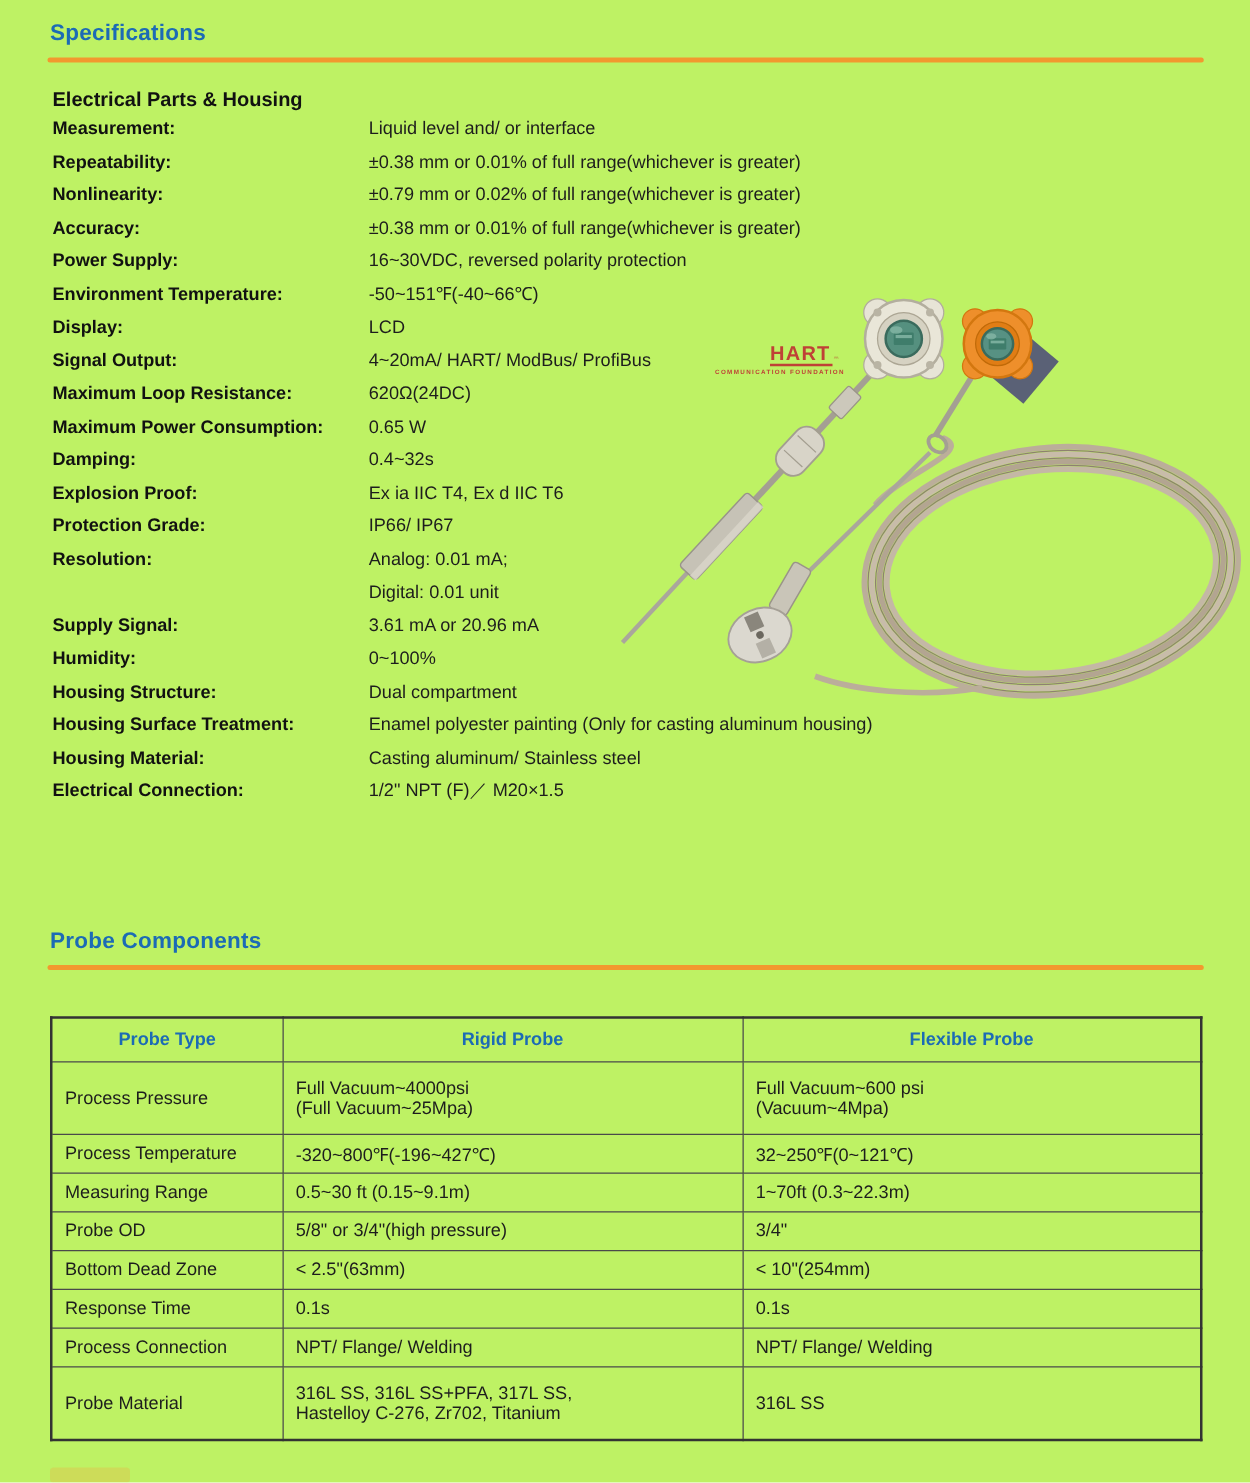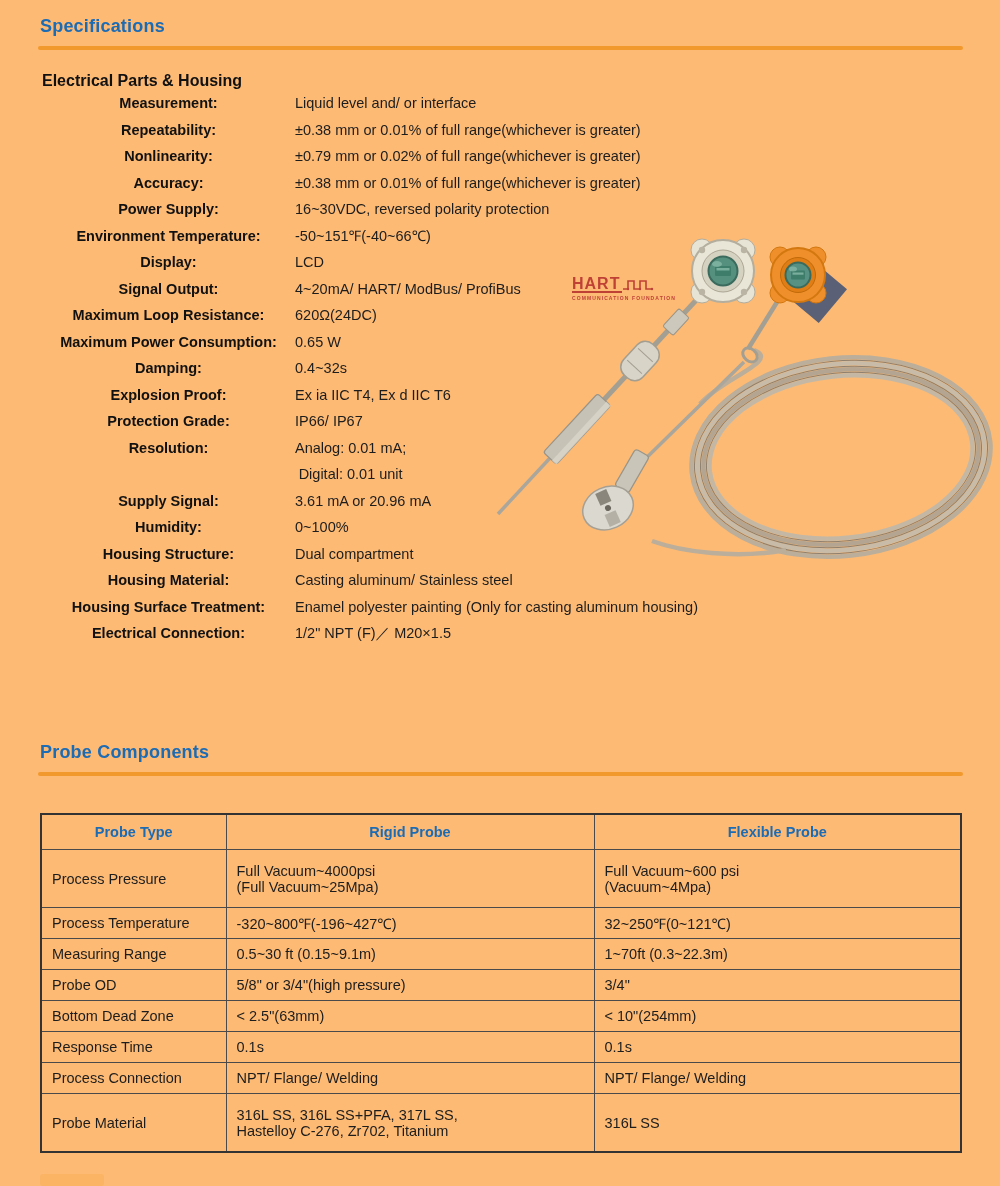--- a/index.html
+++ b/index.html
@@ -1,19 +1,19 @@
 <!DOCTYPE html>
 <html style="--heading-blue: #1c6bb5; --rule-orange: #f2992e; --hart-red: #bf4136;"><head>
 <meta charset="utf-8">
 <style>
   html,body{margin:0;padding:0;background:#ffffff;}
   .page{
     position:relative;
     width:1000px;height:1186px;
-    background:#fdba74;
+    background:#bef264;
     font-family:"Liberation Sans", sans-serif;
     color:#1d1d1d;
     overflow:hidden;
   }
   .section-heading{
     position:absolute;
     font-size:18px;font-weight:bold;
     color:var(--heading-blue,#1c6bb5);
     letter-spacing:.2px;
   }
@@ -21,29 +21,29 @@
     position:absolute;left:38px;width:925px;height:4px;
     background:var(--rule-orange,#f2992e);
     border-radius:2px;
   }
   .subheading{
     position:absolute;left:42px;top:72px;
     font-size:16px;font-weight:bold;color:#111;
   }
   
   .spec-list{position:absolute;left:42px;top:90px;width:720px;}
-  .spec-row{display:flex;align-items:flex-start;line-height:26.5px;font-size:14.5px;text-align:center;}
+  .spec-row{display:flex;align-items:flex-start;line-height:26.5px;font-size:14.5px;}
   .spec-label{width:253px;flex:0 0 253px;font-weight:bold;color:#111;}
   .spec-value{white-space:pre-line;color:#1d1d1d;}
   
   .hart-logo{
     position:absolute;left:572px;top:276px;width:100px;height:34px;z-index:5;
     color:var(--hart-red,#bf4136);
   }
-  .hart-top{display:flex;align-items:center;}
+  .hart-top{display:flex;align-items:flex-end;margin-left:44px;}
   .hart-word{
     font-size:16px;font-weight:bold;letter-spacing:1px;line-height:15px;
     border-bottom:2px solid var(--hart-red,#bf4136);
     padding-right:2px;
   }
   .hart-sub{
     font-size:5px;letter-spacing:1.1px;font-weight:bold;margin-top:2px;
     white-space:nowrap;
   }
   
@@ -167,27 +167,27 @@
       <div class="spec-label">Humidity:</div>
       <div class="spec-value">0~100%</div>
     </div>
 
     <div class="spec-row">
       <div class="spec-label">Housing Structure:</div>
       <div class="spec-value">Dual compartment</div>
     </div>
 
     <div class="spec-row">
+      <div class="spec-label">Housing Surface Treatment:</div>
+      <div class="spec-value">Enamel polyester painting (Only for casting aluminum housing)</div>
+    </div>
+
+    <div class="spec-row">
       <div class="spec-label">Housing Material:</div>
       <div class="spec-value">Casting aluminum/ Stainless steel</div>
-    </div>
-
-    <div class="spec-row">
-      <div class="spec-label">Housing Surface Treatment:</div>
-      <div class="spec-value">Enamel polyester painting (Only for casting aluminum housing)</div>
     </div>
 
     <div class="spec-row">
       <div class="spec-label">Electrical Connection:</div>
       <div class="spec-value">1/2" NPT (F)／ M20×1.5</div>
     </div>
   </div>
 
   <div class="hart-logo">
     <div class="hart-top">

